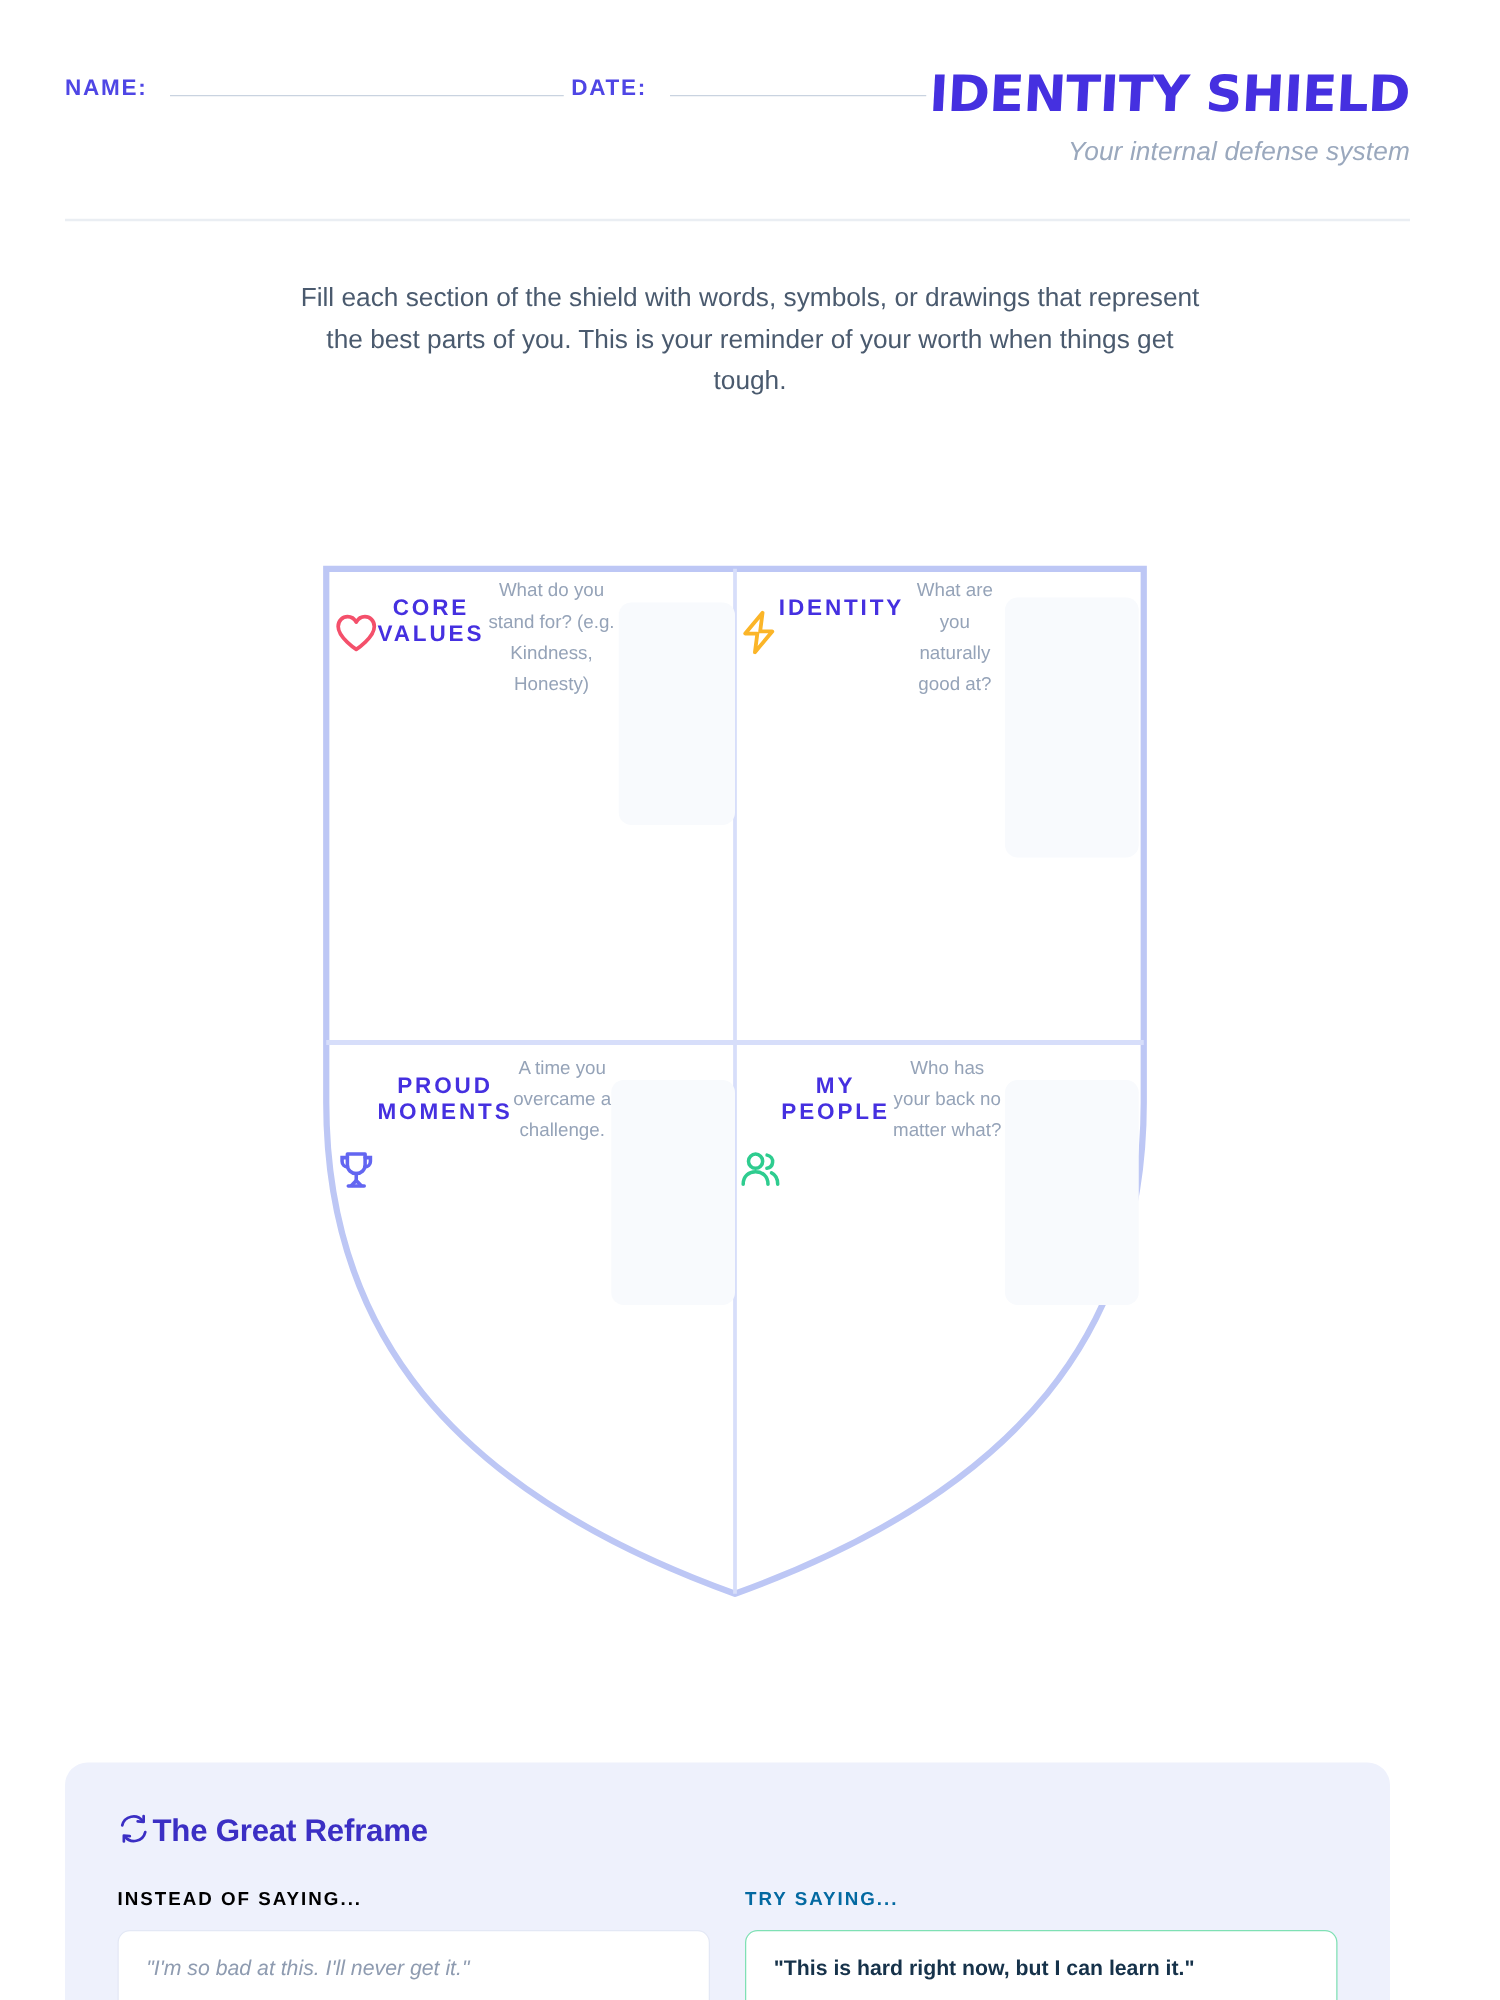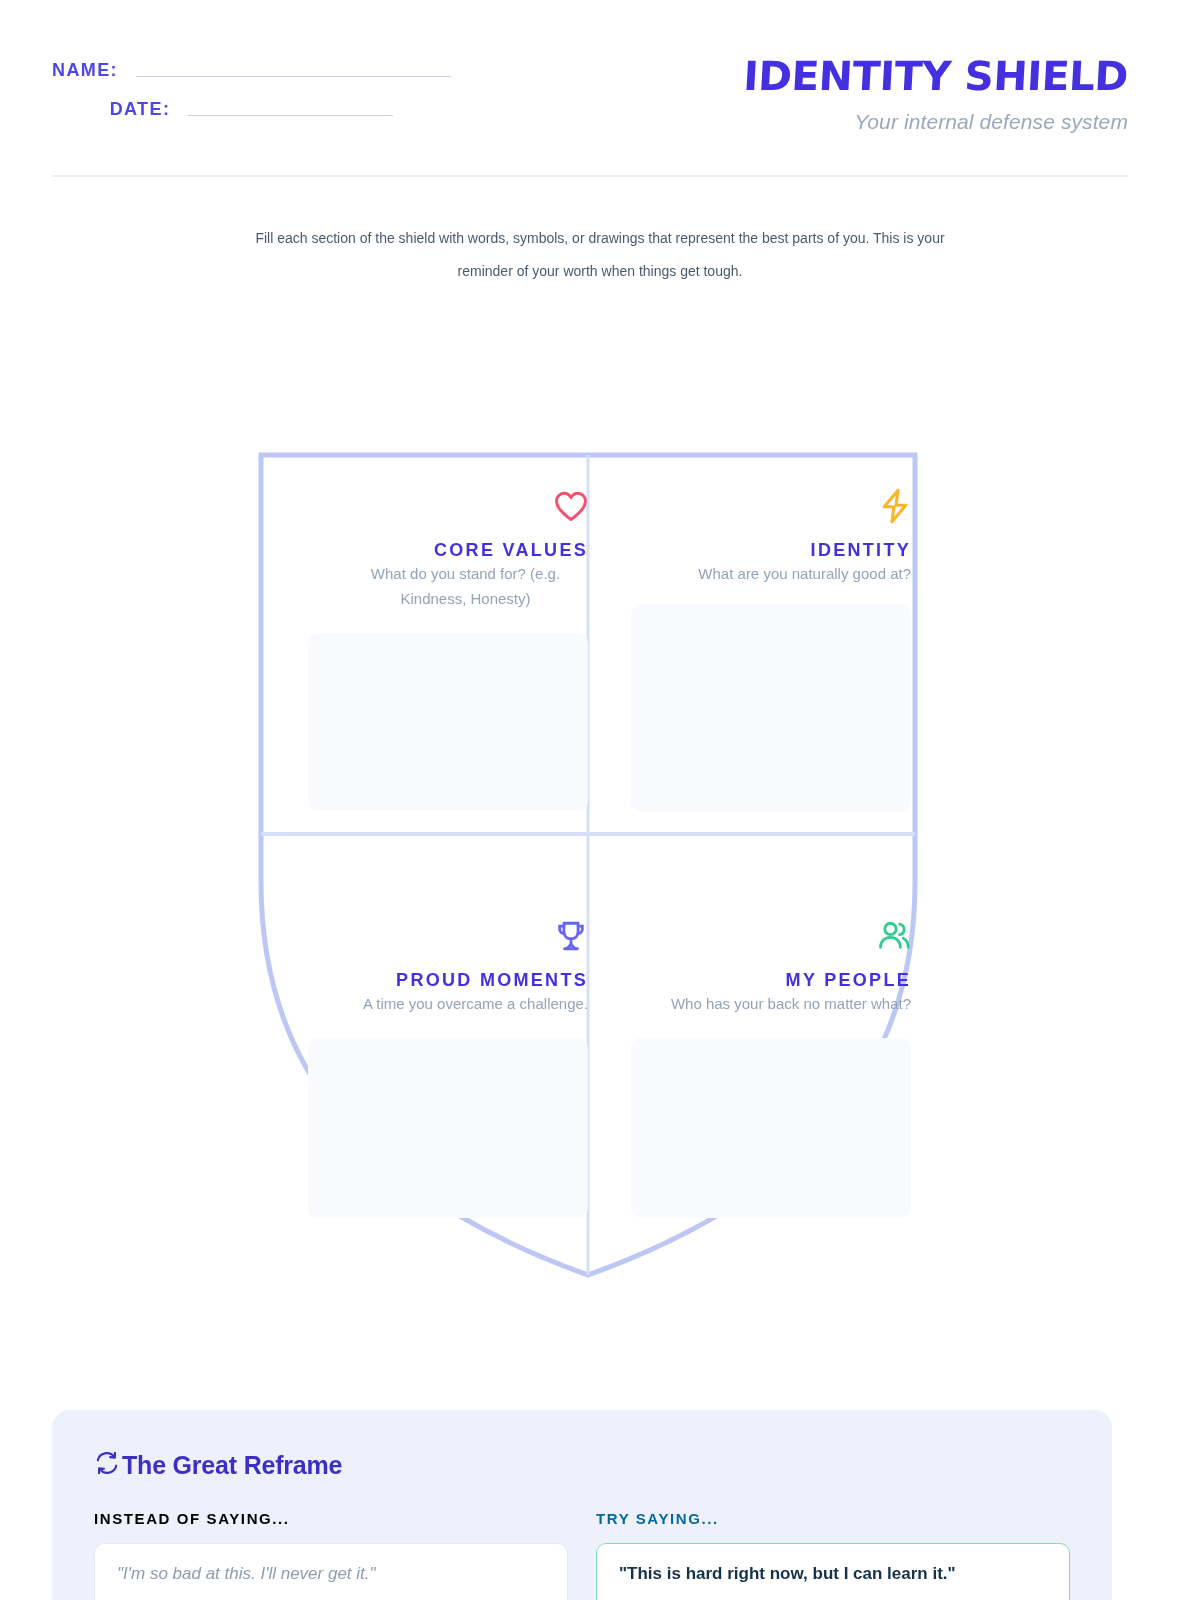--- a/index.html
+++ b/index.html
@@ -26,22 +26,21 @@
     width: 1200px;
     height: 176px;
     padding: 52px 72px 0 52px;
     display: flex;
     justify-content: space-between;
     align-items: flex-start;
   }
 
   .meta-fields {
     display: flex;
-    flex-direction: column;
-    gap: 18px;
+    gap: 6px;
     padding-top: 8px;
     align-items: center;
   }
 
   .meta-row {
     display: flex;
     align-items: baseline;
     gap: 18px;
   }
 
@@ -96,21 +95,21 @@
     background: #eaeef3;
   }
 
   
   .intro {
     position: absolute;
     top: 222px;
     left: 0;
     width: 1200px;
     text-align: center;
-    font-size: 14px;
+    font-size: 21px;
     line-height: 33px;
     color: #4a5a6e;
     padding: 0 230px;
   }
 
   
   .shield-wrap {
     position: absolute;
     top: 452px;
     left: 258px;
@@ -128,22 +127,22 @@
   .shield-grid {
     position: absolute;
     top: 0; left: 0;
     width: 660px;
     height: 826px;
   }
 
   .quad {
     position: absolute;
     display: flex;
-    flex-direction: column;
-    align-items: flex-end;
+    flex-direction: row;
+    align-items: flex-start;
   }
   .quad.tl { left: 10px;  top: 8px;   width: 320px; height: 375px; }
   .quad.tr { left: 333px; top: 8px;   width: 320px; height: 375px; }
   .quad.bl { left: 10px;  top: 390px; width: 320px; height: 430px; }
   .quad.br { left: 333px; top: 390px; width: 320px; height: 430px; }
 
   .quad-icon {
     margin-top: 28px;
     height: 36px;
     display: flex;

